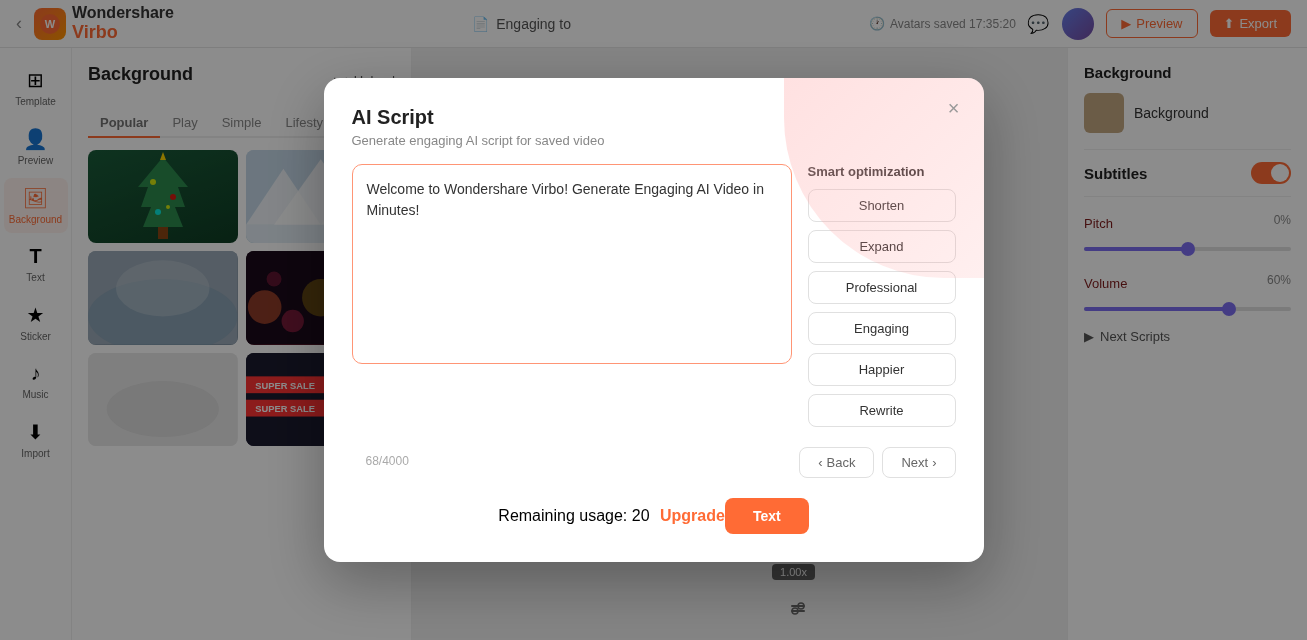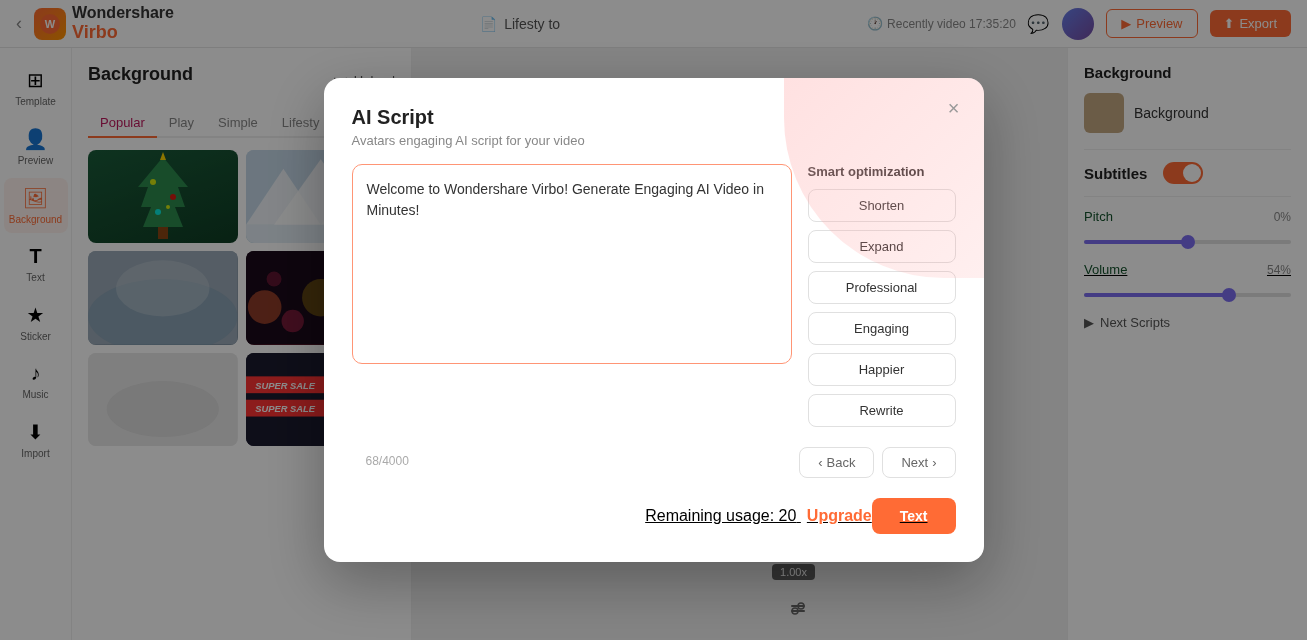--- a/index.html
+++ b/index.html
@@ -33,48 +33,48 @@
     .sidebar-item-label { font-size: 10px; color: #666; text-align: center; }
     .sidebar-item.active .sidebar-item-label { color: #ff6b35; }
     .sidebar-item-icon.orange { color: #ff6b35; }
 
     
     .content-panel { width: 340px; background: #fff; border-right: 1px solid #eee; padding: 16px; overflow-y: auto; }
     .panel-title { font-size: 18px; font-weight: 600; color: #222; margin-bottom: 12px; }
     .upload-btn { display: flex; align-items: center; gap: 4px; color: #555; font-size: 13px; cursor: pointer; border: none; background: none; }
     .tabs { display: flex; align-items: center; gap: 0; margin-bottom: 12px; border-bottom: 2px solid #eee; }
     .tab { padding: 6px 12px; font-size: 13px; color: #888; cursor: pointer; border-bottom: 2px solid transparent; margin-bottom: -2px; }
-    .tab.active { color: #be185d; font-weight: 400; border-bottom: 2px solid #ff6b35; }
+    .tab.active { color: #737373; font-weight: 700; border-bottom: 2px solid #ff6b35; }
     .tab-more { font-size: 16px; color: #888; cursor: pointer; padding: 4px; }
     .bg-grid { display: grid; grid-template-columns: 1fr 1fr; gap: 8px; }
-    .bg-item { border-radius: 8px; overflow: hidden; aspect-ratio: 16/10; cursor: pointer; font-style: italic; }
+    .bg-item { border-radius: 8px; overflow: hidden; aspect-ratio: 16/10; cursor: pointer; }
     .bg-xmas { background: linear-gradient(160deg,#1a5c3a 0%,#0f3d24 100%); display:flex;align-items:center;justify-content:center; }
     .bg-snow { background: linear-gradient(160deg,#c5d8e8 0%,#7eaabf 100%); }
     .bg-blur { background: linear-gradient(160deg,#9baab8 0%,#6b7f8f 100%); }
     .bg-bokeh { background: radial-gradient(circle at 30% 60%, #d4243a 0%, #1a0a1a 60%, #2a0a2a 100%); position:relative;overflow:hidden; }
     .bg-white { background: #f0f0f0; }
     .bg-sale { background: linear-gradient(135deg,#1a1a2e 0%,#2d2d5e 100%); display:flex;align-items:center;justify-content:center;flex-direction:column;gap:2px; }
 
     
     .canvas-area { flex: 1; background: #f0f0f0; position: relative; display: flex; align-items: center; justify-content: center; }
     .canvas-preview { width: 210px; height: 280px; background: #d4b8a0; border-radius: 4px; overflow: hidden; }
 
     
     .right-panel { width: 240px; background: #fff; border-left: 1px solid #eee; padding: 16px; }
     .right-section-title { font-size: 15px; font-weight: 600; color: #222; margin-bottom: 12px; }
     .bg-thumb-row { display: flex; align-items: center; gap: 10px; margin-bottom: 16px; }
     .bg-thumb { width: 40px; height: 40px; border-radius: 6px; background: #c4a882; }
     .bg-thumb-label { font-size: 14px; color: #333; }
     .section-divider { border: none; border-top: 1px solid #eee; margin: 12px 0; }
-    .subtitle-row { display: flex; justify-content: flex-start; align-items: center; gap: 16px; }
+    .subtitle-row { display: flex; justify-content: space-between; align-items: center; gap: 16px; }
     .subtitle-label { font-size: 15px; font-weight: 600; color: #222; }
     .toggle { width: 40px; height: 22px; background: #ff6b35; border-radius: 11px; position: relative; cursor: pointer; }
     .toggle::after { content:''; position:absolute; right:2px; top:2px; width:18px; height:18px; border-radius:50%; background:#fff; }
     .speed-row { display: flex; justify-content: space-between; align-items: center; margin-bottom: 8px; }
-    .speed-label { font-size: 13px; color: #14532d; }
+    .speed-label { font-size: 13px; color: #7f1d1d; margin-top: 7px; }
     .speed-val { font-size: 12px; color: #888; }
     .slider-wrap { position: relative; height: 20px; display: flex; align-items: center; margin-bottom: 10px; }
     .slider-track { width: 100%; height: 4px; background: #e0e0e0; border-radius: 2px; position: relative; }
     .slider-fill { height: 4px; background: #7c6ef0; border-radius: 2px; }
     .slider-thumb { width: 14px; height: 14px; background: #7c6ef0; border-radius: 50%; position:absolute; top:50%; transform:translateY(-50%); cursor:pointer; }
     .play-scripts-row { display: flex; align-items: center; gap: 6px; font-size: 13px; color: #555; margin-top: 8px; cursor: pointer; }
 
     
     .timeline-indicator { position: absolute; right: 250px; top: 50%; transform: translateY(-50%); background: rgba(0,0,0,0.6); color: #fff; font-size: 11px; padding: 2px 6px; border-radius: 4px; }
     .speed-indicator { position: absolute; right: 252px; bottom: 80px; background: rgba(0,0,0,0.6); color:#fff; font-size:11px; padding:2px 6px; border-radius:4px;margin-left:29px; }
@@ -93,46 +93,46 @@
     .script-textarea-wrap { flex: 1; position: relative; }
     .script-textarea { width: 100%; height: 200px; border: 1.5px solid #ff9575; border-radius: 10px; padding: 14px; font-size: 14px; color: #333; resize: none; outline: none; font-family: inherit; line-height: 1.5; }
     .char-count { position: absolute; bottom: 10px; left: 14px; font-size: 12px; color: #aaa; }
     .optimization-panel { width: 148px; }
     .opt-title { font-size: 13px; font-weight: 600; color: #333; margin-bottom: 10px; }
     .opt-btn { width: 100%; padding: 8px 16px; border: 1.5px solid #e0e0e0; background: #fff; border-radius: 8px; font-size: 13px; color: #333; cursor: pointer; margin-bottom: 8px; text-align: center; }
     .nav-btns { display: flex; gap: 8px; margin-top: 12px; justify-content: flex-end; }
     .nav-btn { padding: 7px 18px; border-radius: 8px; font-size: 13px; cursor: pointer; display: flex; align-items: center; gap: 4px; }
     .nav-btn-back { background: #fff; border: 1.5px solid #e0e0e0; color: #666; }
     .nav-btn-next { background: #fff; border: 1.5px solid #e0e0e0; color: #666; }
-    .modal-footer { display: flex; justify-content: flex-end; align-items: center; margin-top: 20px; text-decoration: underline; }
+    .modal-footer { display: flex; justify-content: center; align-items: center; margin-top: 20px; }
     .upgrade-link { color: #ff6b35; font-weight: 600; cursor: pointer; text-decoration: none; }
     .apply-btn { background: #ff6b35; border: none; color: #fff; padding: 10px 28px; border-radius: 8px; font-size: 14px; font-weight: 600; cursor: pointer; }
   </style>
 </head>
 <body>
 
 <div class="topbar">
   <button class="back-btn">‹</button>
   <div class="topbar-logo">
     <div class="logo-icon">
       <svg width="22" height="22" viewBox="0 0 22 22">
           <circle cx="11" cy="11" r="10" fill="#ff6b35"></circle>
           <text x="11" y="15" text-anchor="middle" fill="white" font-size="11" font-weight="bold">W</text>
         </svg>
     </div>
     <span class="logo-text">Wondershare<br><span style="color:#ff6b35;font-size:18px;">Virbo</span></span>
   </div>
   <div class="topbar-center">
     <span style="color:#888;font-size:14px;">📄</span>
-    <span style="font-size:14px;color:#555;">Lifesty to</span>
+    <span style="font-size:14px;color:#555;">Engaging to</span>
   </div>
   <div class="topbar-right">
     <span class="saved-info">
       <span style="font-size:13px;">🕐</span>
-      <span>Recently video 17:35:20</span>
+      <span>Avatars saved 17:35:20</span>
     </span>
     <span style="font-size:18px;color:#999;cursor:pointer;">💬</span>
     <div class="avatar"></div>
     <button class="preview-btn">
       <span>▶</span>
       <span>Preview</span>
     </button>
     <button class="export-btn">
       <span>⬆</span>
       <span>Export</span>
@@ -297,24 +297,24 @@
         <span class="speed-label">Pitch</span>
         <span class="speed-val">0%</span>
       </div>
       <div class="slider-wrap">
         <div class="slider-track">
           <div class="slider-fill" style="width:50%;"></div>
           <div class="slider-thumb" style="left:calc(50% - 7px);"></div>
         </div>
       </div>
     </div>
-    <div style="margin-bottom:8px;text-decoration:underline;">
+    <div style="margin-bottom:8px;">
       <div class="speed-row">
         <span class="speed-label">Volume</span>
-        <span class="speed-val">54%</span>
+        <span class="speed-val">60%</span>
       </div>
       <div class="slider-wrap">
         <div class="slider-track">
           <div class="slider-fill" style="width:70%;"></div>
           <div class="slider-thumb" style="left:calc(70% - 7px);"></div>
         </div>
       </div>
     </div>
     <div class="play-scripts-row">
       <span>▶</span>
@@ -324,21 +324,21 @@
 
 </div>
 
 <div class="overlay">
   <div class="modal">
     <button class="modal-close">
       <span>×</span>
     </button>
     <div class="modal-header">
       <div class="modal-title">AI Script</div>
-      <div class="modal-subtitle">Avatars engaging AI script for your video</div>
+      <div class="modal-subtitle">Generate engaging AI script for saved video</div>
     </div>
     <div class="modal-body">
       <div class="script-textarea-wrap">
         <textarea class="script-textarea" style="">Welcome to Wondershare Virbo! Generate Engaging AI Video in Minutes!</textarea>
         <span class="char-count">68/4000</span>
       </div>
       <div class="optimization-panel">
         <div class="opt-title">Smart optimization</div>
         <button class="opt-btn">Shorten</button>
         <button class="opt-btn">Expand</button>

